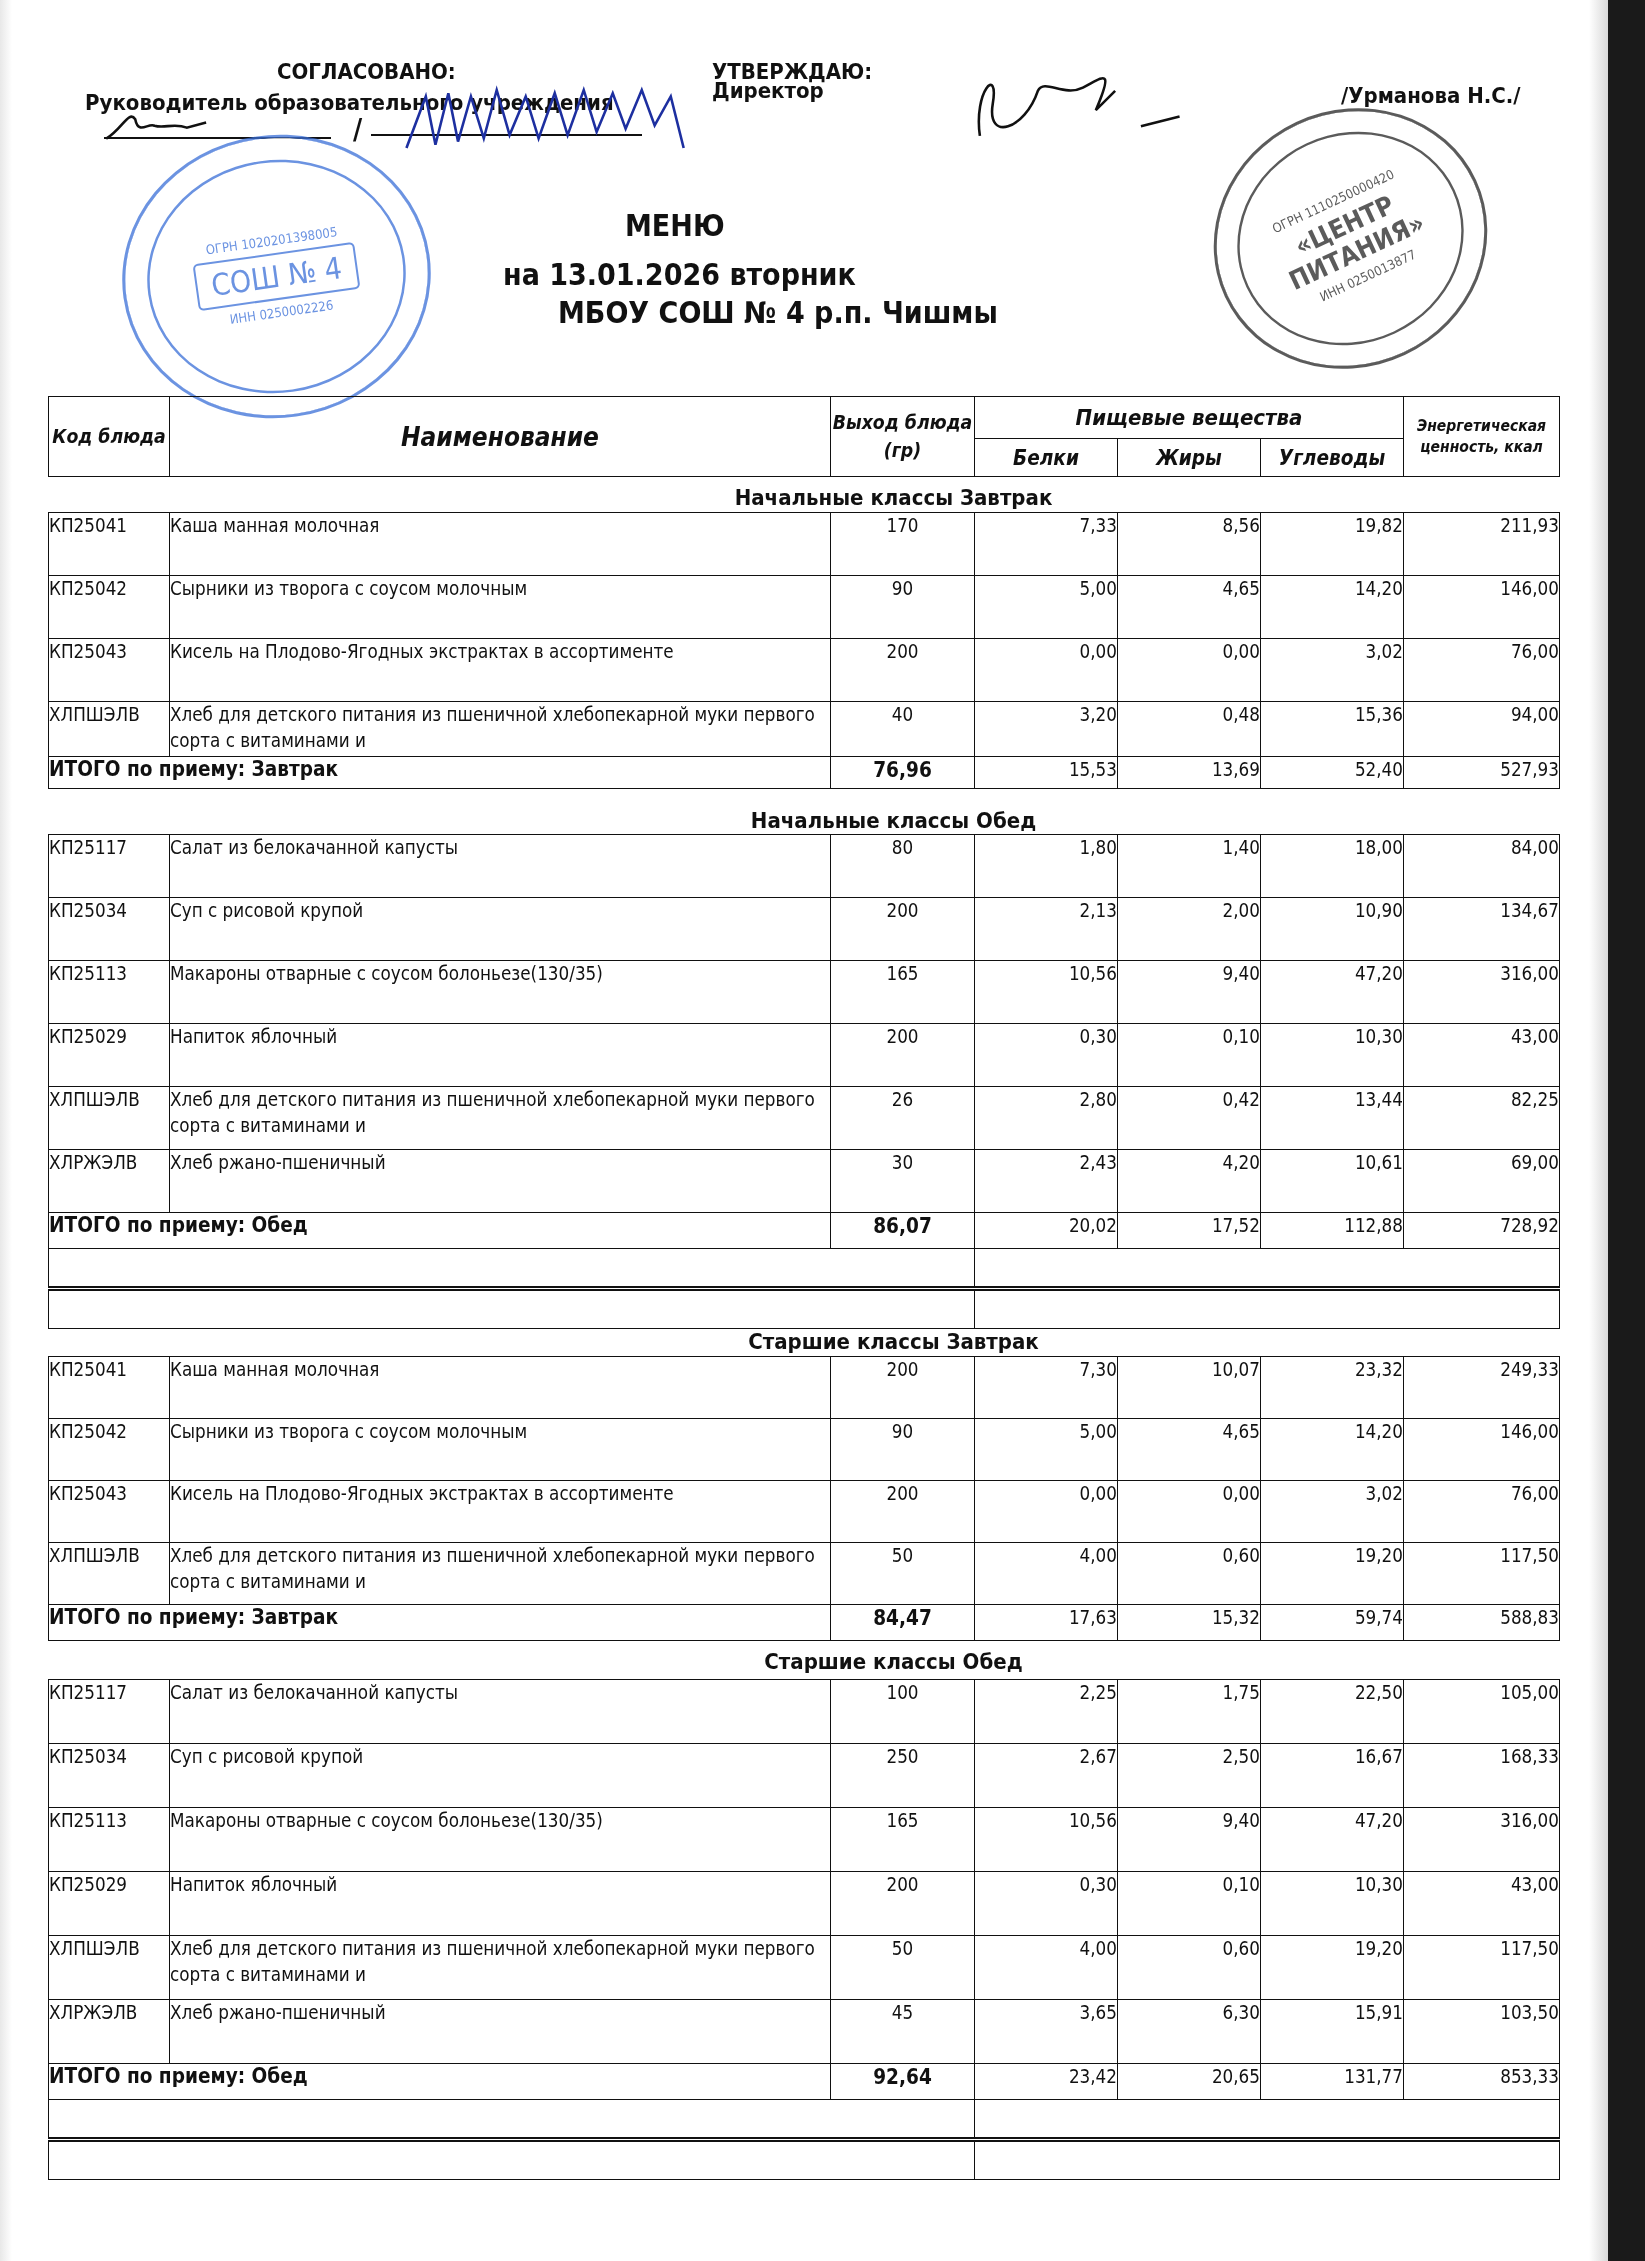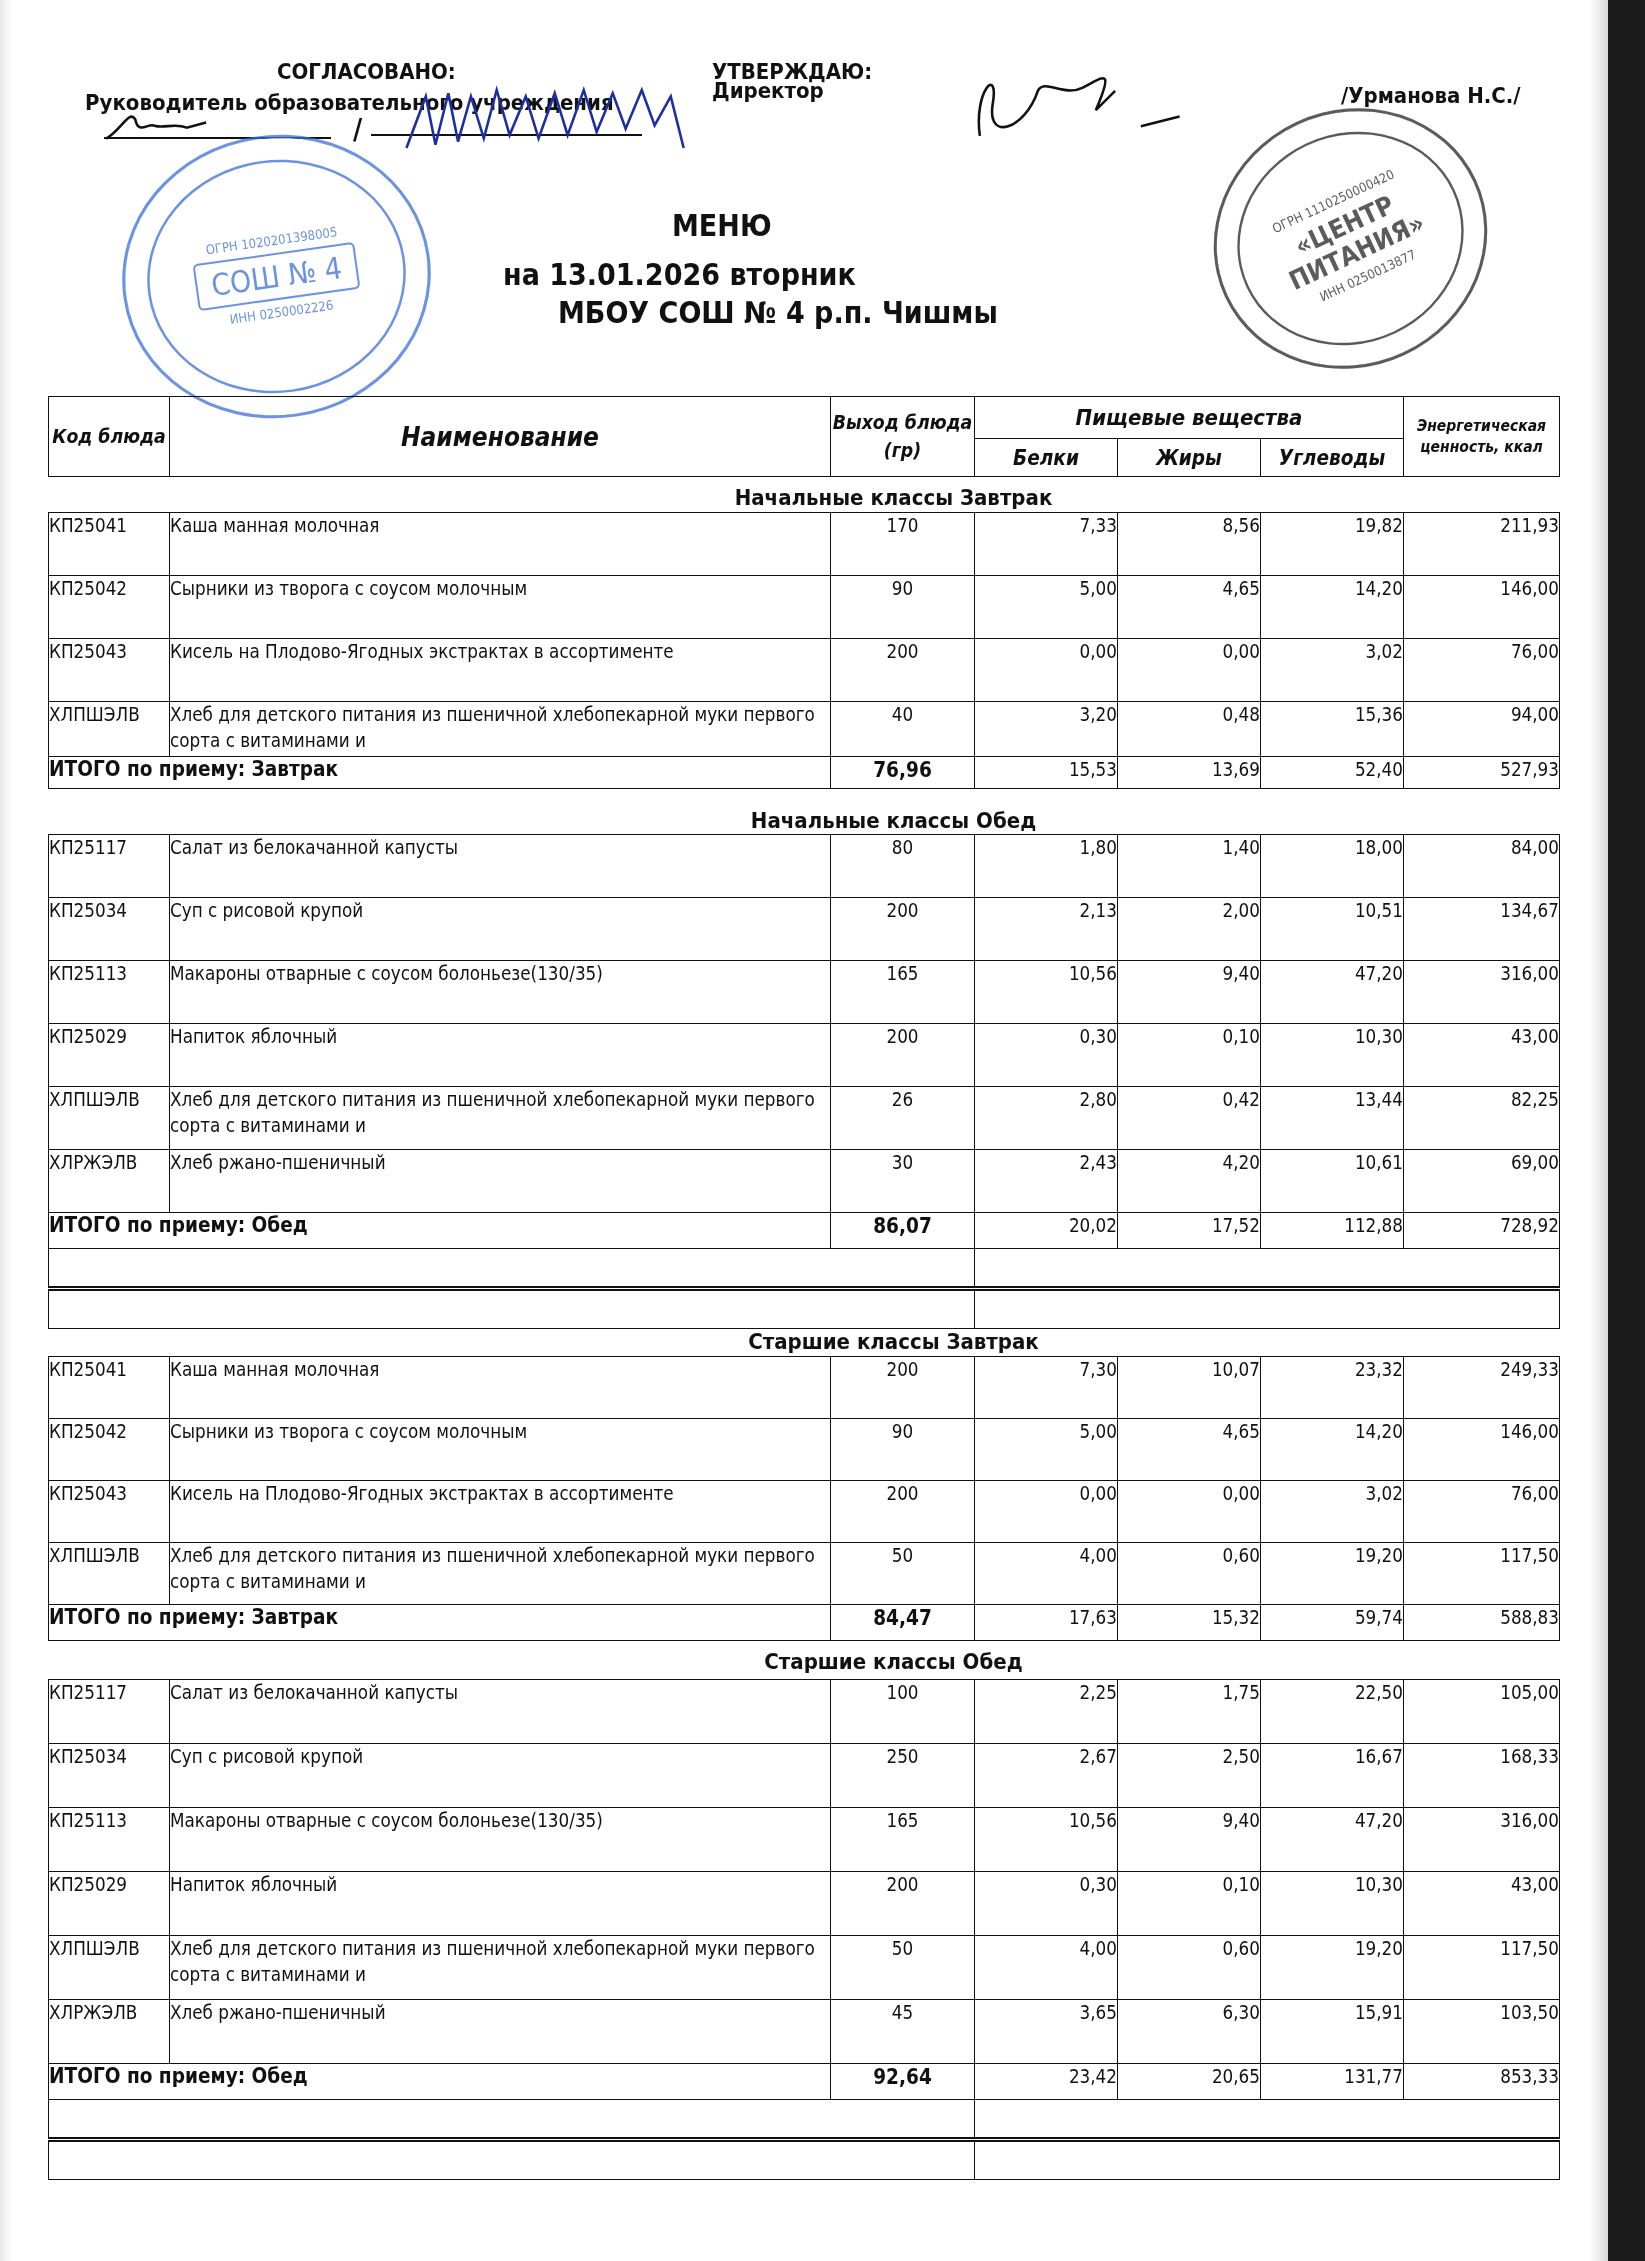--- a/index.html
+++ b/index.html
@@ -97,21 +97,21 @@
   <div class="big">СОШ № 4</div>
   <div class="small">ИНН 0250002226</div>
 </div>
 <div class="stamp stamp-center">
   <div class="small">ОГРН 1110250000420</div>
   <div class="big">«ЦЕНТР</div>
   <div class="big">ПИТАНИЯ»</div>
   <div class="small">ИНН 0250013877</div>
 </div>
 
-<div class="title" style="left:672px; top:208px;">МЕНЮ</div>
+<div class="title" style="left:625px; top:208px;">МЕНЮ</div>
 <div class="title" style="left:503px; top:257px;">на 13.01.2026  вторник</div>
 <div class="title" style="left:558px; top:295px;">МБОУ СОШ № 4 р.п. Чишмы</div>
 
 <table class="grid thead" style="top:396px;font-style:italic;">
   <colgroup>
       <col class="col-code">
       <col class="col-name">
       <col class="col-out">
       <col class="col-b">
       <col class="col-j">
@@ -213,21 +213,21 @@
           <td class="cell num">1,40</td>
           <td class="cell num">18,00</td>
           <td class="cell num">84,00</td>
         </tr>
         <tr style="height: 63px;">
           <td class="cell code">КП25034</td>
           <td class="cell">Суп с рисовой крупой</td>
           <td class="cell out">200</td>
           <td class="cell num">2,13</td>
           <td class="cell num">2,00</td>
-          <td class="cell num">10,51</td>
+          <td class="cell num">10,90</td>
           <td class="cell num">134,67</td>
         </tr>
         <tr style="height: 63px;">
           <td class="cell code">КП25113</td>
           <td class="cell">Макароны отварные с соусом болоньезе(130/35)</td>
           <td class="cell out">165</td>
           <td class="cell num">10,56</td>
           <td class="cell num">9,40</td>
           <td class="cell num">47,20</td>
           <td class="cell num">316,00</td>

